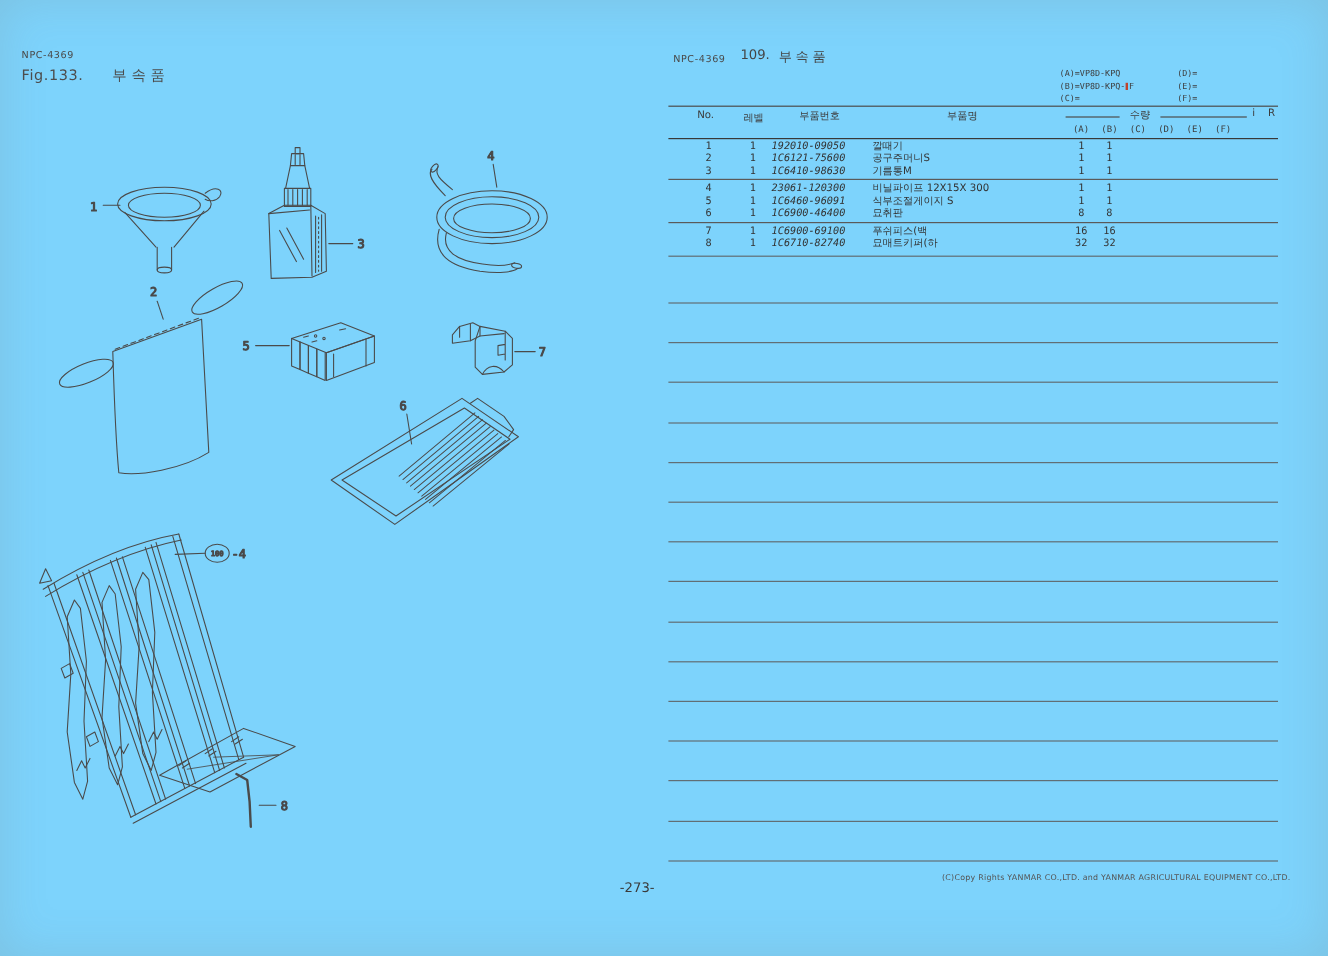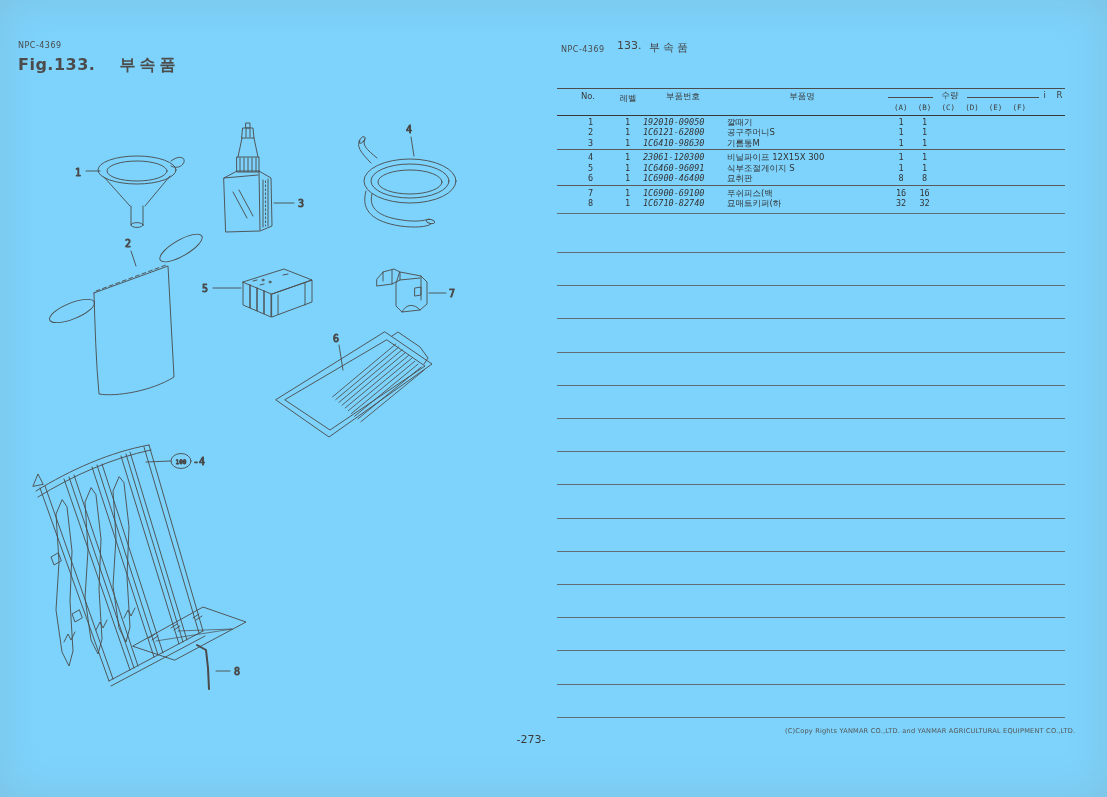--- a/index.html
+++ b/index.html
@@ -2,21 +2,21 @@
 <html><head>
 <meta charset="utf-8">
 <style>
   html,body{margin:0;padding:0;background:#e8e7e3;}
   #page{position:relative;width:1107px;height:797px;background:#7dd3fc;
         font-family:"DejaVu Sans",sans-serif;color:#3f3f3f;overflow:hidden;
         box-shadow:inset 0 0 40px rgba(120,115,105,.18);}
   .abs{position:absolute;}
   
   .doc-code{font-size:8px;letter-spacing:.5px;color:#4a4a4a;}
-  .fig-line{font-size:16px;color:#4c4c4c;letter-spacing:.5px;font-weight:bold;}
+  .fig-line{font-size:12px;color:#4c4c4c;letter-spacing:.5px;}
   .fig-title{margin-left:24px;letter-spacing:4px;}
   .sec-no{font-size:11px;color:#444;}
   .sec-title{font-size:11px;letter-spacing:3px;color:#444;}
   
   .legend{font-family:"DejaVu Sans Mono","DejaVu Sans",monospace;font-size:7px;
           line-height:10.5px;color:#3d3d3d;white-space:nowrap;}
   .lcol1{display:inline-block;width:98px;}
   .red-mark{display:inline-block;width:2.5px;height:6px;background:#c0452c;
             margin:0 .5px -1px 0;}
   
@@ -51,23 +51,34 @@
 <body>
 
 <div id="page">
 
   <div class="abs doc-code" style="left:18px;top:41px">NPC-4369</div>
   <div class="abs fig-line" style="left:18px;top:55px">
     <span>Fig.133.</span><span class="fig-title">부속품</span>
   </div>
 
   <div class="abs doc-code" style="left:561px;top:45px">NPC-4369</div>
-  <div class="abs sec-no" style="left:617px;top:39px">133.</div>
+  <div class="abs sec-no" style="left:617px;top:39px">109.</div>
   <div class="abs sec-title" style="left:649px;top:40px">부속품</div>
 
+  <div class="abs legend" style="left:883px;top:56px">
+    <div>
+      <span class="lcol1">(A)=VP8D-KPQ</span><span>(D)=</span>
+    </div>
+    <div>
+      <span class="lcol1"><span>(B)=VP8D-KPQ-</span><span class="red-mark"></span><span>F</span></span><span>(E)=</span>
+    </div>
+    <div>
+      <span class="lcol1">(C)=</span><span>(F)=</span>
+    </div>
+  </div>
 
   <div class="tline" style="left:557px;top:88px;width:508px"></div>
   <div class="thead" style="left:574px;top:91px;width:28px">No.</div>
   <div class="thead" style="left:612px;top:93px;width:32px">레벨</div>
   <div class="thead" style="left:652px;top:91px;width:62px">부품번호</div>
   <div class="thead" style="left:770px;top:91px;width:64px">부품명</div>
   <div class="tline" style="left:888px;top:97px;width:45px"></div>
   <div class="thead" style="left:936px;top:90px;width:28px">수량</div>
   <div class="tline" style="left:967px;top:97px;width:72px"></div>
   <div class="thead" style="left:1042px;top:90px;width:26px;letter-spacing:4px">i R</div>
@@ -88,21 +99,21 @@
         <span class="tc no">1</span>
         <span class="tc level">1</span>
         <span class="tc part">192010-09050</span>
         <span class="tc name">깔때기</span>
         <span class="tc qa">1</span>
         <span class="tc qb">1</span>
       </div>
       <div class="trow">
         <span class="tc no">2</span>
         <span class="tc level">1</span>
-        <span class="tc part">1C6121-62800</span>
+        <span class="tc part">1C6121-75600</span>
         <span class="tc name">공구주머니S</span>
         <span class="tc qa">1</span>
         <span class="tc qb">1</span>
       </div>
       <div class="trow">
         <span class="tc no">3</span>
         <span class="tc level">1</span>
         <span class="tc part">1C6410-98630</span>
         <span class="tc name">기름통M</span>
         <span class="tc qa">1</span>

